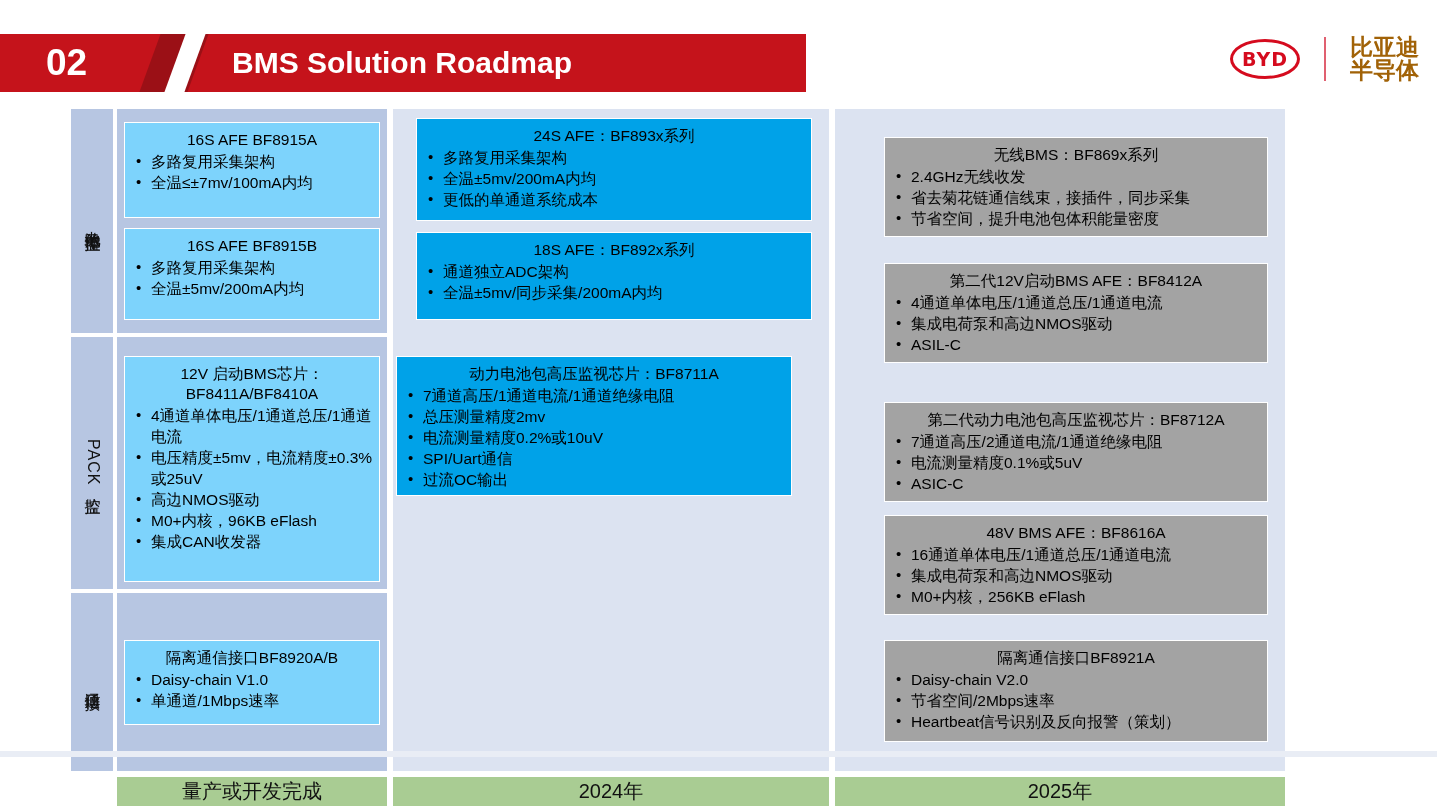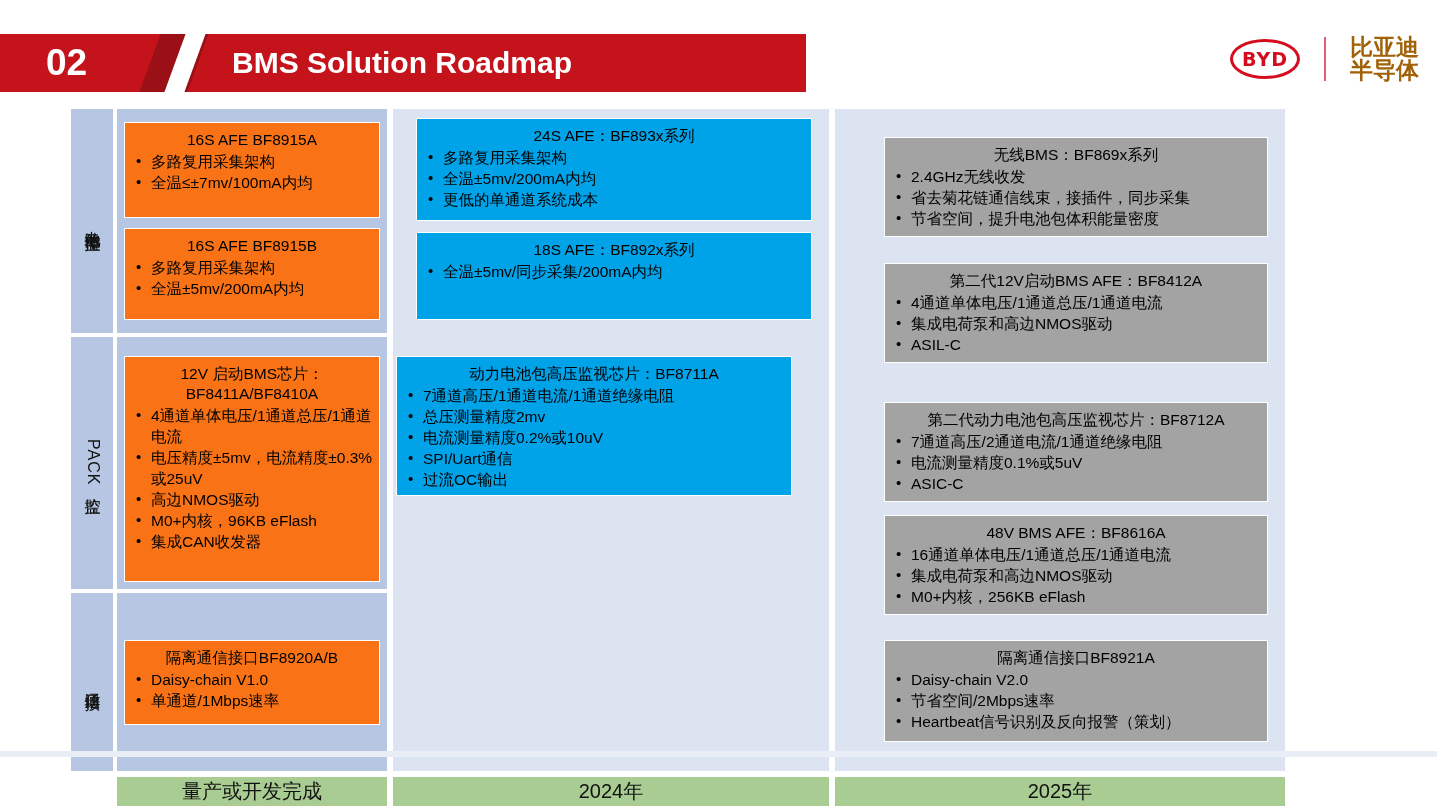--- a/index.html
+++ b/index.html
@@ -41,21 +41,21 @@
               font-size:16px; color:#111; letter-spacing:1px; font-weight:500;
               white-space:nowrap; }
   .rowlabel span.lat { text-orientation: mixed; }
 
   .panel { position:absolute; border:1px solid #ffffff; }
   .panel-a { background:#B7C6E2; }
   .panel-b { background:#DCE3F1; }
 
   .card { position:absolute; border:1px solid #ffffff; padding:5px 6px 5px 6px;
           color:#000; }
-  .card.green  { background:#f97316; }
+  .card.green  { background:#7dd3fc; }
   .card.blue   { background:#00A2E8; }
   .card.yellow { background:#a3a3a3; }
 
   .card .hd { text-align:center; font-size:15.5px; line-height:20px;
               white-space:pre-line; padding:2px 2px 1px 2px; }
   .card ul { list-style:none; margin:0; padding:0; }
   .card li { position:relative; padding-left:20px; font-size:15.5px;
              line-height:21px; }
   .card li::before { content:"\2022"; position:absolute; left:5px; top:-1px;
              font-size:15px; line-height:21px; }
@@ -151,20 +151,21 @@
     <ul>
       <li>多路复用采集架构</li>
       <li>全温±5mv/200mA内均</li>
       <li>更低的单通道系统成本</li>
     </ul>
   </div>
 
   <div class="card blue" style="left:416px; top:232px; width:396px; height:88px;">
     <div class="hd">18S AFE：BF892x系列</div>
     <ul>
+      <li>通道独立ADC架构</li>
       <li>全温±5mv/同步采集/200mA内均</li>
     </ul>
   </div>
 
   <div class="card blue" style="left:396px; top:356px; width:396px; height:140px;">
     <div class="hd">动力电池包高压监视芯片：BF8711A</div>
     <ul>
       <li>7通道高压/1通道电流/1通道绝缘电阻</li>
       <li>总压测量精度2mv</li>
       <li>电流测量精度0.2%或10uV</li>

